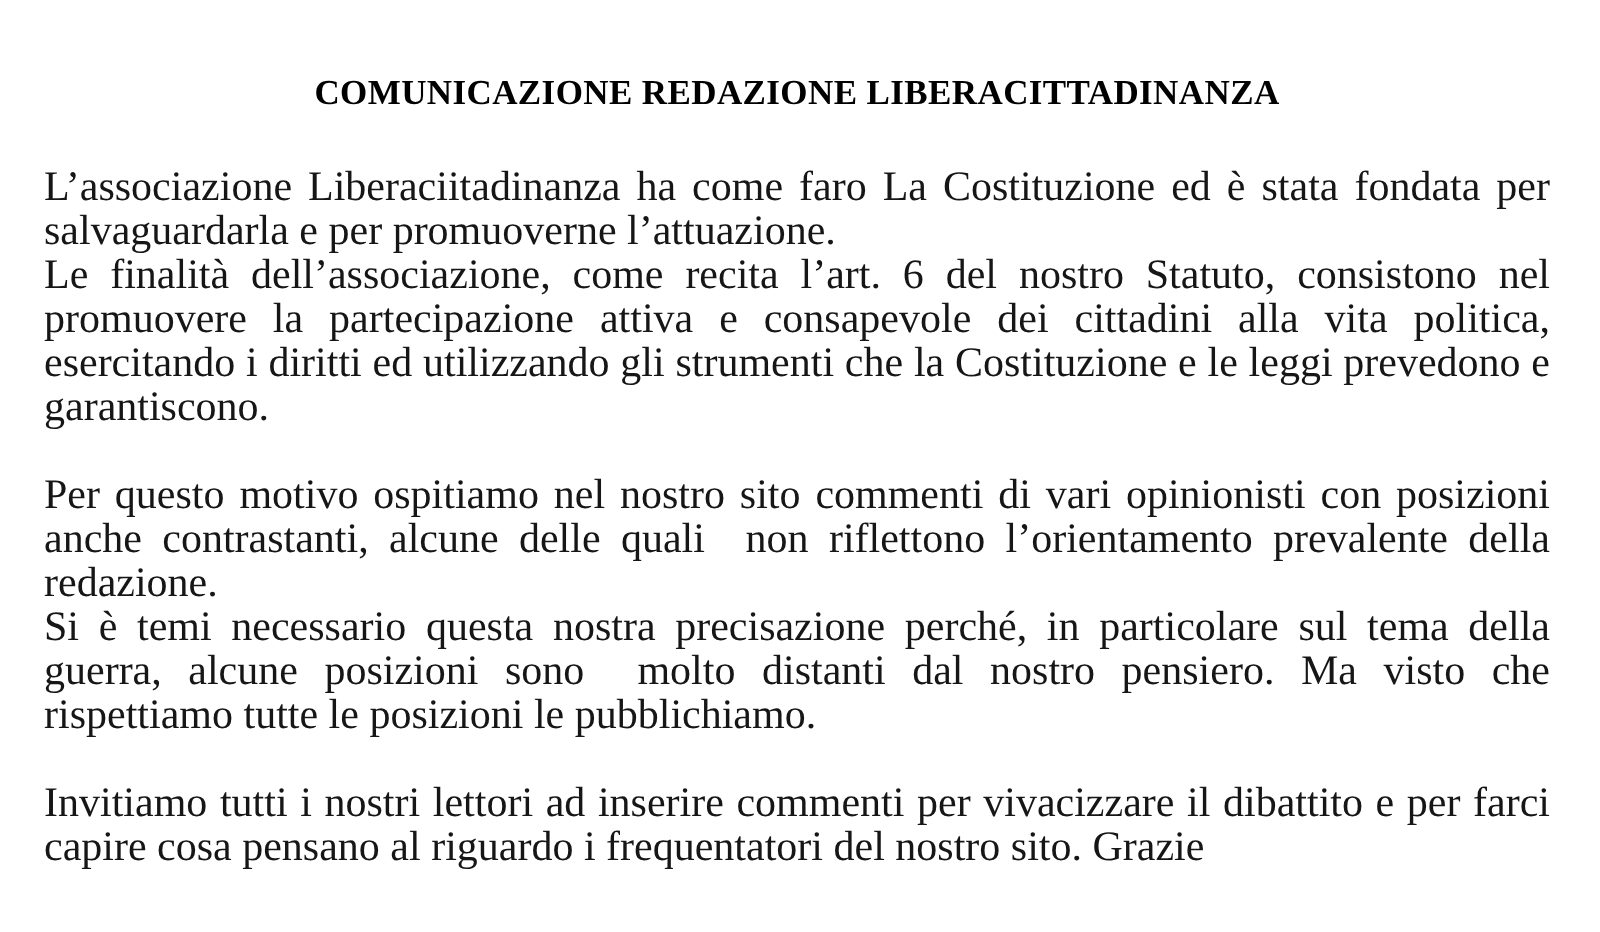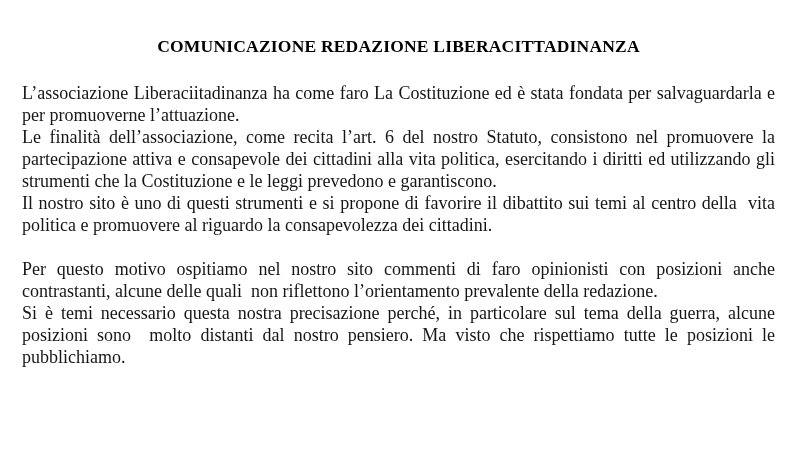--- a/index.html
+++ b/index.html
@@ -24,40 +24,40 @@
     font-weight: bold;
     font-size: 17.5px;
     line-height: 22px;
     letter-spacing: 0.2px;
     color: #000000;
     text-align: center;
     margin: 0 0 25px 0;
   }
   .para {
     font-family: "Liberation Serif", "DejaVu Serif", serif;
-    font-size: 18px;
+    font-size: 21px;
     line-height: 22px;
     color: #161616;
     text-align: justify;
     margin: 0;
     white-space: pre-wrap;
   }
   .para.gap-above {
     margin-top: 22px;
   }
 </style>
 </head>
 <body>
 
 <div class="page">
   <h1 class="doc-title">COMUNICAZIONE REDAZIONE LIBERACITTADINANZA</h1>
 
   <p class="para">L’associazione Liberaciitadinanza ha come faro La Costituzione ed è stata fondata per salvaguardarla e per promuoverne l’attuazione.</p>
 
   <p class="para">Le finalità dell’associazione, come recita l’art. 6 del nostro Statuto, consistono nel promuovere la partecipazione attiva e consapevole dei cittadini alla vita politica, esercitando i diritti ed utilizzando gli strumenti che la Costituzione e le leggi prevedono e garantiscono.</p>
 
-  <p class="para">Il nostro sito è uno di questi strumenti e si propone di favorire il dibattito sui temi al centro della  vita politica e promuovere al riguardo la consapevolezza dei cittadini.</p>
 
-  <p class="para gap-above">Per questo motivo ospitiamo nel nostro sito commenti di faro opinionisti con posizioni anche contrastanti, alcune delle quali  non riflettono l’orientamento prevalente della redazione.</p>
+  <p class="para gap-above">Per questo motivo ospitiamo nel nostro sito commenti di vari opinionisti con posizioni anche contrastanti, alcune delle quali  non riflettono l’orientamento prevalente della redazione.</p>
 
   <p class="para">Si è temi necessario questa nostra precisazione perché, in particolare sul tema della guerra, alcune posizioni sono  molto distanti dal nostro pensiero. Ma visto che rispettiamo tutte le posizioni le pubblichiamo.</p>
 
+  <p class="para gap-above">Invitiamo tutti i nostri lettori ad inserire commenti per vivacizzare il dibattito e per farci capire cosa pensano al riguardo i frequentatori del nostro sito. Grazie</p>
 </div>
 
 </body></html>

